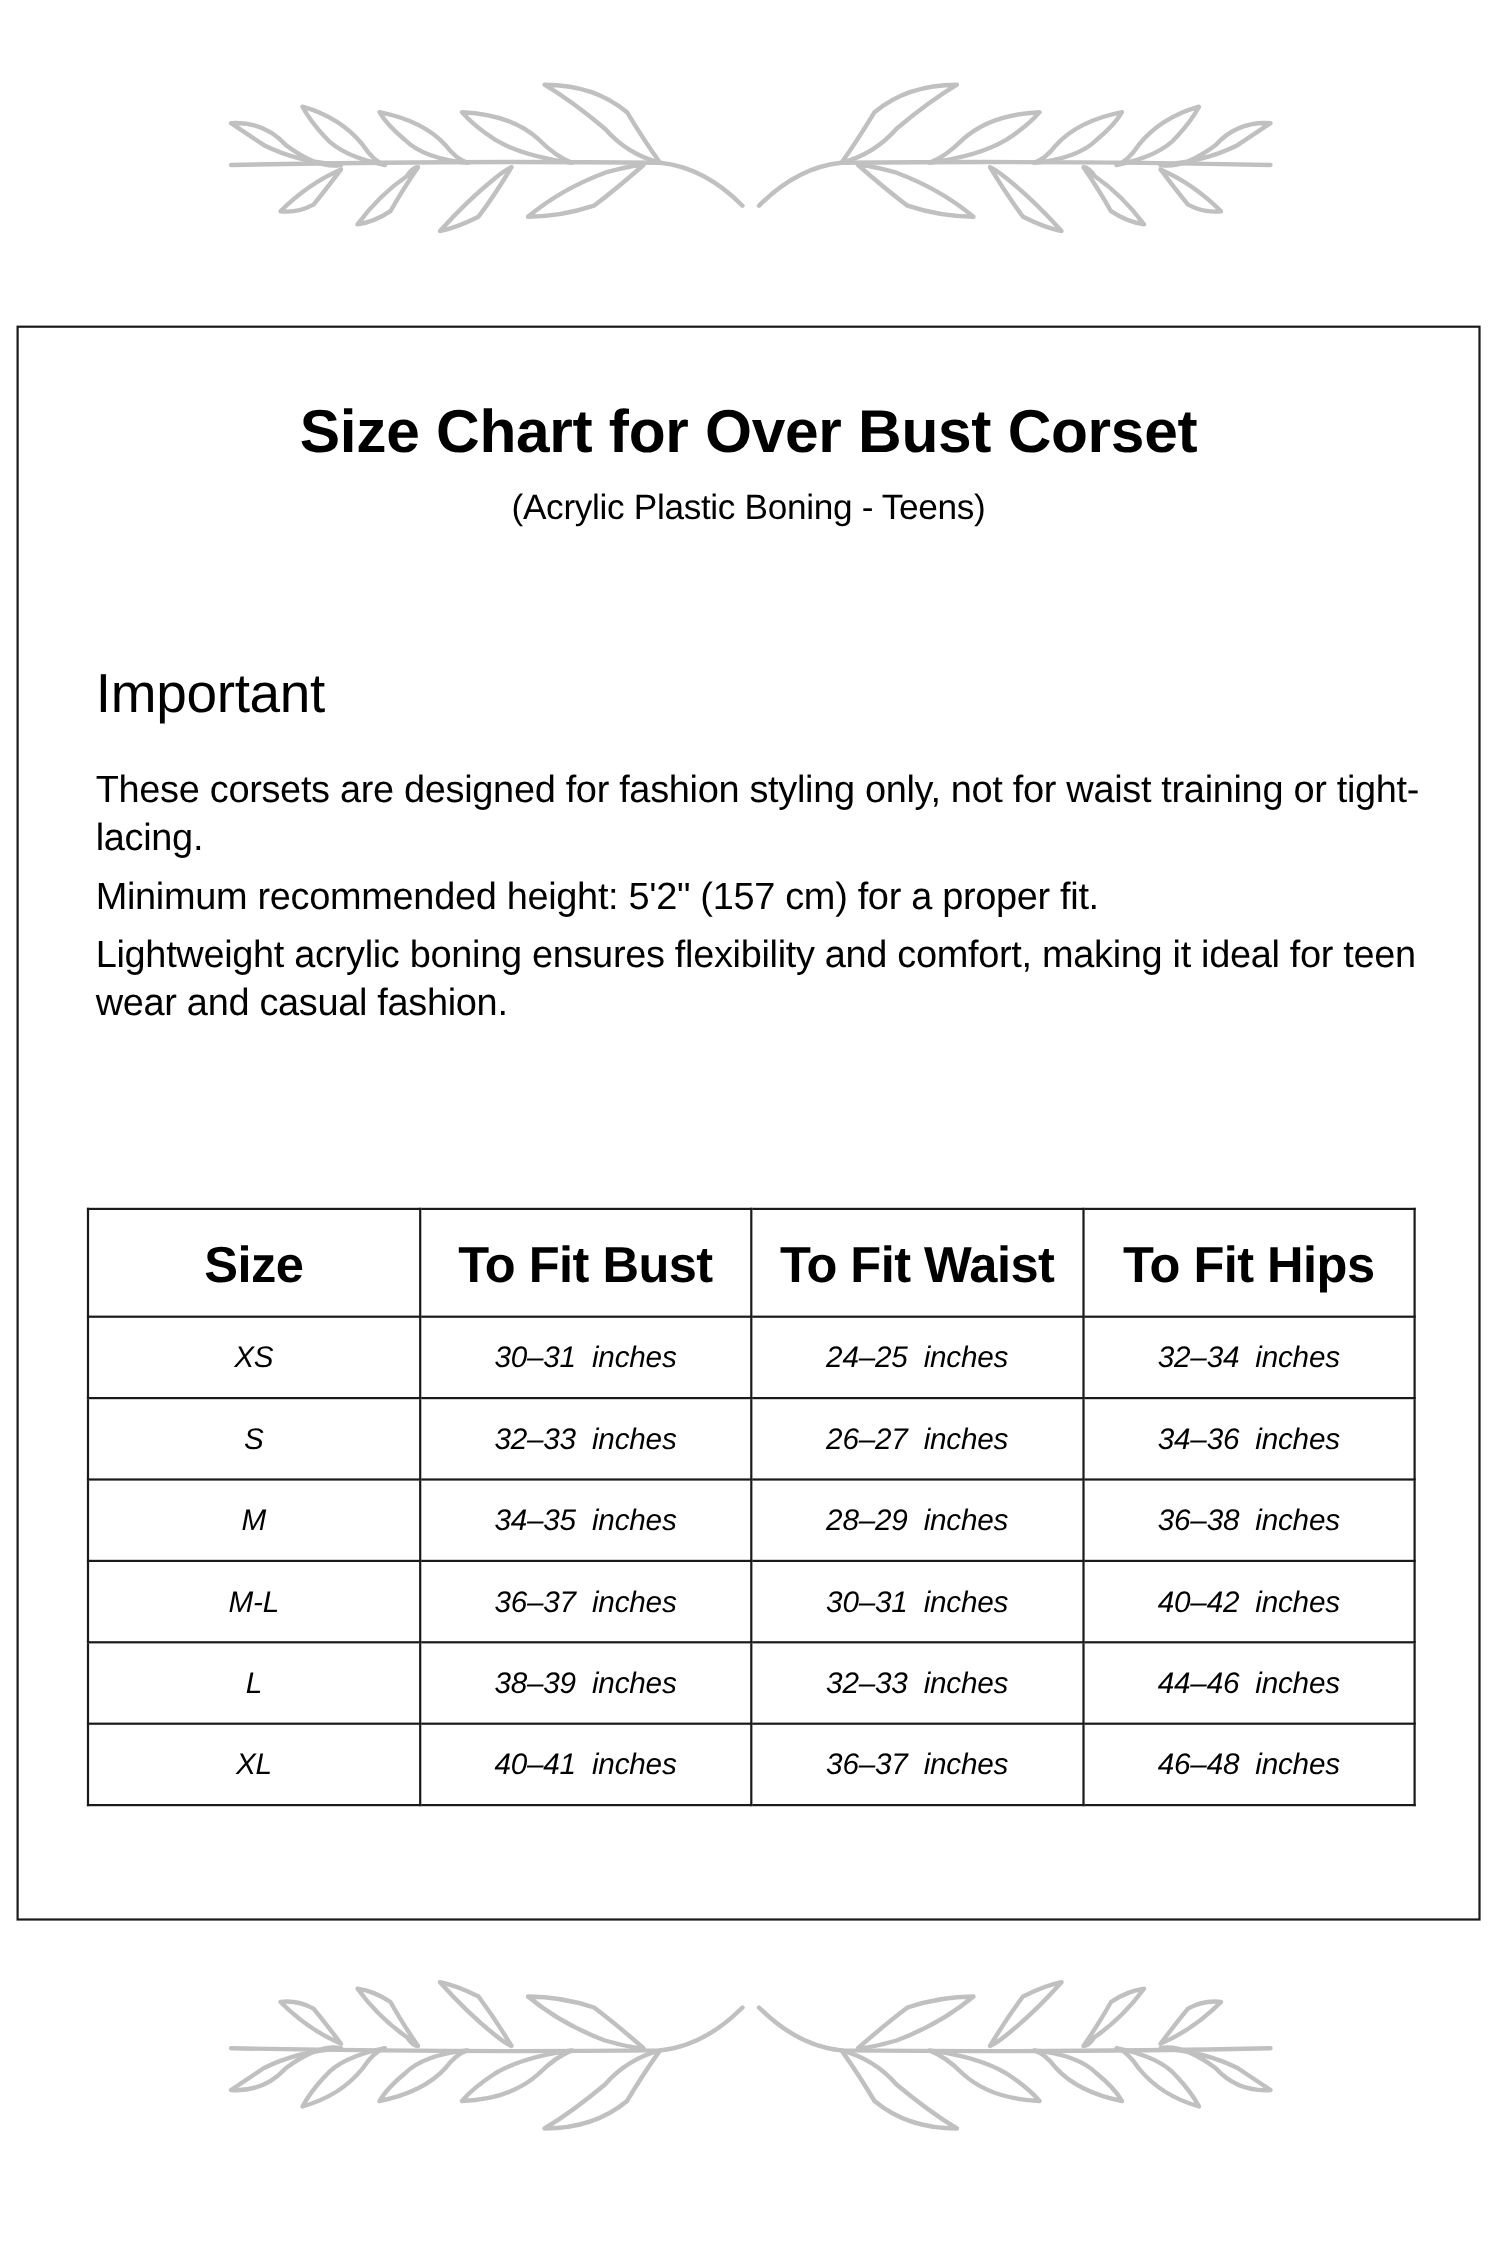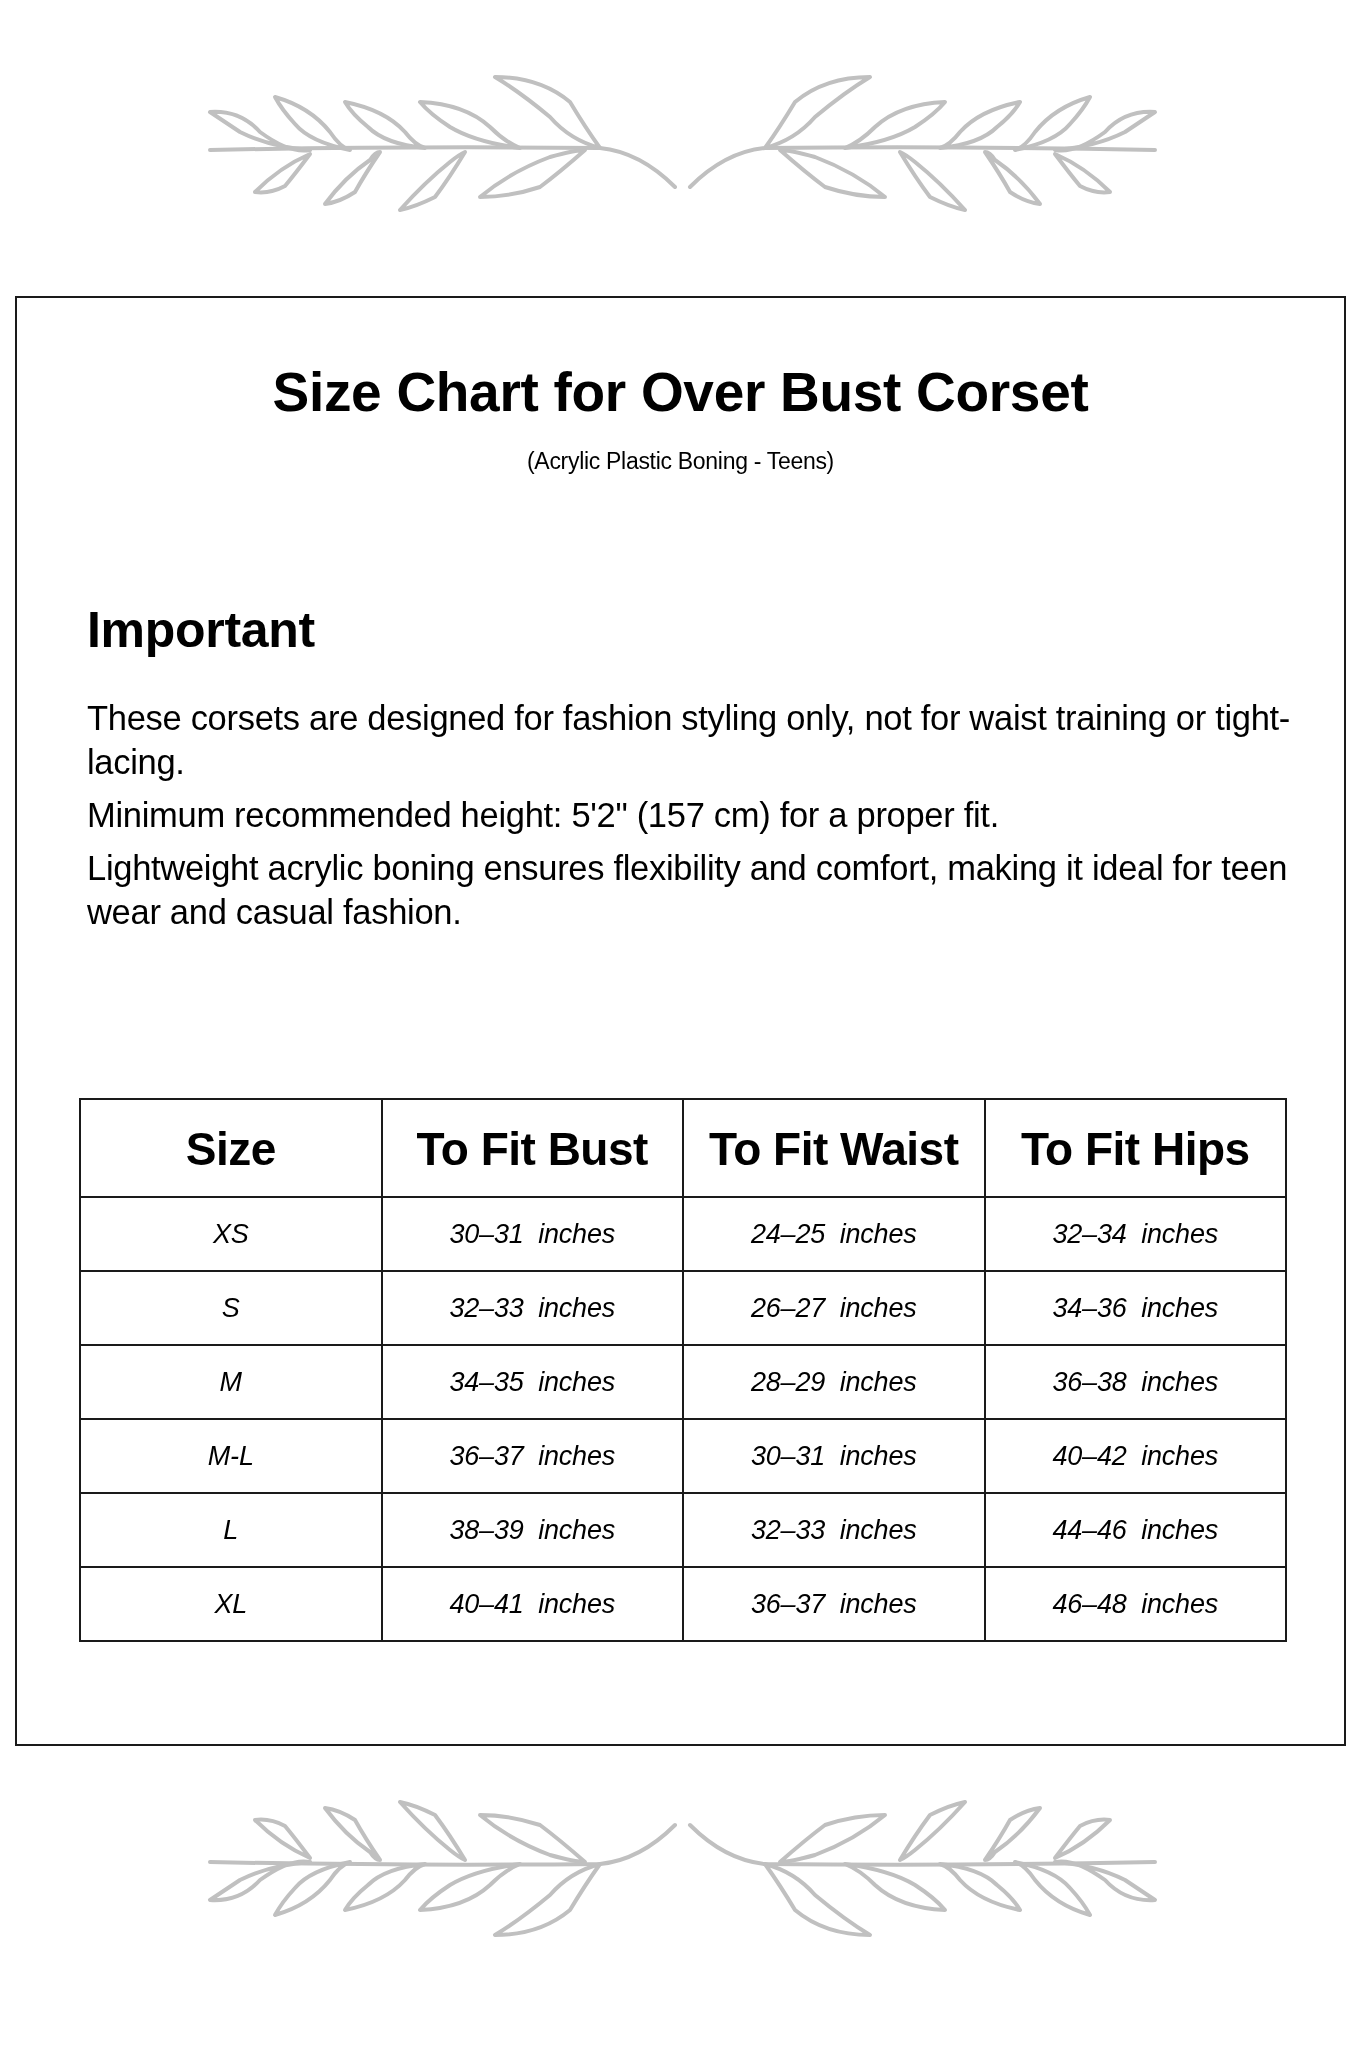--- a/index.html
+++ b/index.html
@@ -7,22 +7,22 @@
          font-family: "Liberation Sans", sans-serif; color: #000; }
   .laurel { position: absolute; left: 200px; width: 965px; height: 150px; }
   .laurel svg { width: 100%; height: 100%; display: block; }
   .laurel-top { top: 62px; }
   .laurel-bottom { top: 1800px; }
   .card { position: absolute; left: 15px; top: 296px; width: 1331px; height: 1450px;
           border: 2px solid #1a1a1a; box-sizing: border-box; }
   .title { position: absolute; left: 0; right: 0; top: 62px; text-align: center;
            font-weight: bold; font-size: 55px; line-height: 64px; letter-spacing: -0.3px; }
   .subtitle { position: absolute; left: 0; right: 0; top: 142px; text-align: center;
-              font-size: 23px; line-height: 42px; letter-spacing: -0.3px; }
-  .section-heading { position: absolute; left: 70px; top: 302px; font-weight: bold;
+              font-size: 32px; line-height: 42px; letter-spacing: -0.3px; }
+  .section-heading { position: absolute; left: 70px; top: 302px; font-weight: normal;
                      font-size: 50px; line-height: 60px; letter-spacing: -0.3px; }
   .notes { position: absolute; left: 70px; top: 398px; width: 1230px; }
   .note { font-size: 34.5px; line-height: 44px; margin: 0 0 9px 0; letter-spacing: -0.3px; }
   .size-table { position: absolute; left: 62px; top: 800px; width: 1208px;
                 border-collapse: collapse; table-layout: fixed; }
   .size-table th, .size-table td { border: 2px solid #1a1a1a; text-align: center; padding: 0; }
   .size-table th { height: 76px; font-weight: bold; font-size: 46px; letter-spacing: -0.5px;
                    vertical-align: bottom; padding-bottom: 20px; white-space: nowrap; }
   .size-table td { height: 72px; font-size: 27px; letter-spacing: -0.2px; white-space: pre; font-style: italic; }
   .col { width: 25%; }

